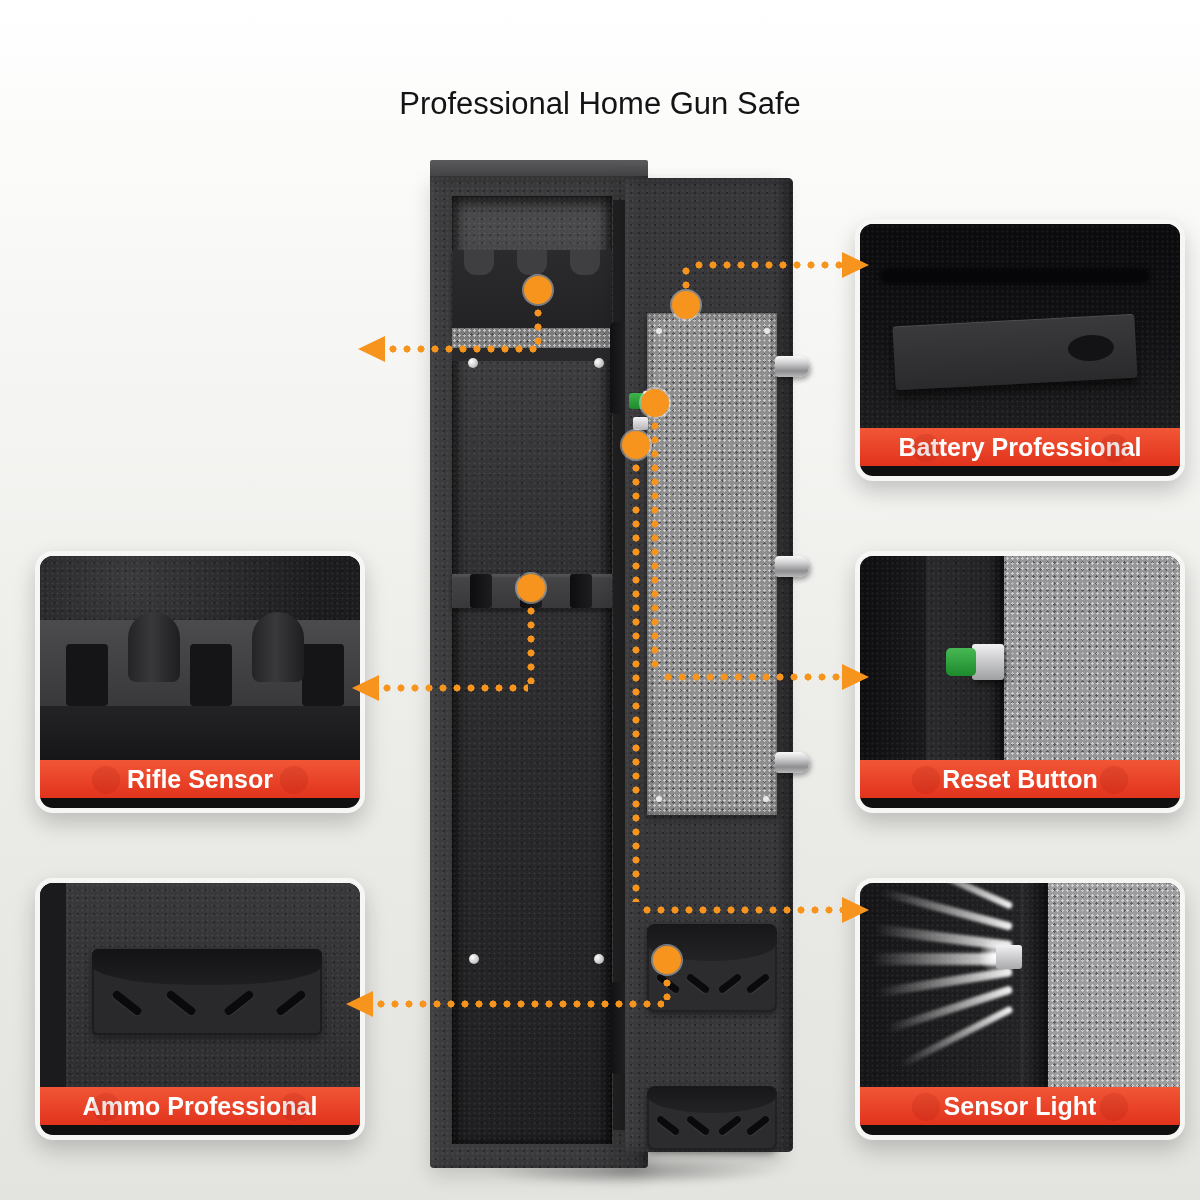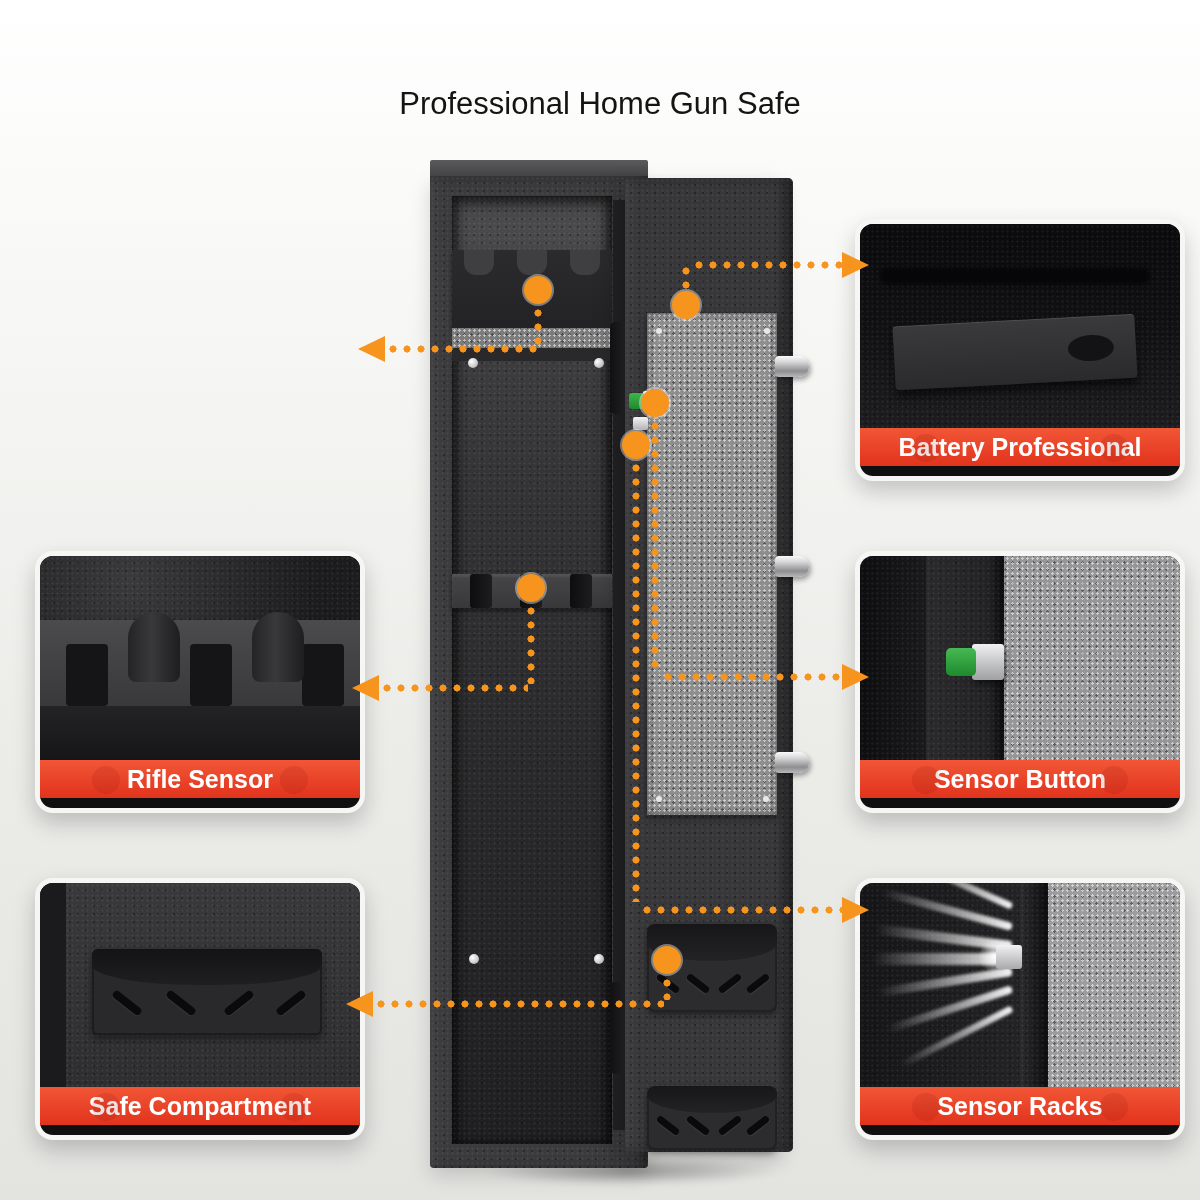--- a/index.html
+++ b/index.html
@@ -218,21 +218,21 @@
       <div class="pp tex" style="inset:0;background:linear-gradient(180deg,#39393b,#2e2e30)"></div>
       <div class="pp" style="left:0;top:0;width:26px;height:100%;background:#1b1b1d"></div>
       <div class="pp" style="left:52px;top:66px;width:230px;height:86px;background:#29292b;border-radius:6px;box-shadow:inset 0 0 0 2px rgba(0,0,0,.3),0 4px 8px rgba(0,0,0,.4)">
         <div style="position:absolute;left:0;top:0;width:100%;height:36px;background:linear-gradient(180deg,#131316,#1f1f21);border-radius:6px 6px 46% 46%/6px 6px 20px 20px"></div>
         <div class="slit" style="left:18px;top:50px;width:34px;height:8px;transform:rotate(38deg)"></div>
         <div class="slit" style="left:72px;top:50px;width:34px;height:8px;transform:rotate(38deg)"></div>
         <div class="slit" style="left:130px;top:50px;width:34px;height:8px;transform:rotate(-38deg)"></div>
         <div class="slit" style="left:182px;top:50px;width:34px;height:8px;transform:rotate(-38deg)"></div>
       </div>
     </div>
-    <div class="card-label">Safe Compartment</div>
+    <div class="card-label">Ammo Professional</div>
   </div>
 
   <div class="abs card" style="left:855px;top:219px">
     <div class="card-photo">
       <div class="pp tex" style="inset:0;background:linear-gradient(180deg,#0b0b0d 0%,#101012 45%,#1d1d1f 100%)"></div>
       <div class="pp" style="left:20px;top:44px;width:270px;height:16px;background:#060608;border-radius:8px;filter:blur(2px)"></div>
       <div class="pp" style="left:34px;top:96px;width:242px;height:64px;transform:rotate(-3deg);background:linear-gradient(180deg,#3a3a3c,#2a2a2c);border-radius:4px;box-shadow:0 7px 9px rgba(0,0,0,.55),inset 0 1px 0 rgba(255,255,255,.1)">
         <div style="position:absolute;right:22px;top:19px;width:46px;height:26px;background:#131315;border-radius:50%"></div>
       </div>
     </div>
@@ -240,34 +240,34 @@
   </div>
 
   <div class="abs card" style="left:855px;top:551px">
     <div class="card-photo">
       <div class="pp carpet" style="inset:0;background-color:#969698"></div>
       <div class="pp tex" style="left:0;top:0;width:66px;height:100%;background:linear-gradient(90deg,#0e0e10,#1a1a1c)"></div>
       <div class="pp tex" style="left:66px;top:0;width:78px;height:100%;background:linear-gradient(90deg,#2a2a2c,#232325 80%,#0b0b0d)"></div>
       <div class="pp" style="left:112px;top:88px;width:32px;height:36px;border-radius:3px;background:linear-gradient(180deg,#f0f0f2,#9fa0a2);box-shadow:2px 4px 6px rgba(0,0,0,.5)"></div>
       <div class="pp" style="left:86px;top:92px;width:30px;height:28px;border-radius:5px;background:linear-gradient(180deg,#47b854,#1d8a2c)"></div>
     </div>
-    <div class="card-label">Sensor Button</div>
+    <div class="card-label">Reset Button</div>
   </div>
 
   <div class="abs card" style="left:855px;top:878px">
     <div class="card-photo">
       <div class="pp carpet" style="inset:0;background-color:#9c9c9e"></div>
       <div class="pp tex" style="left:0;top:0;width:160px;height:100%;background:linear-gradient(90deg,#151517,#1e1e20 60%,#232325)"></div>
       <div class="pp tex" style="left:160px;top:0;width:28px;height:100%;background:linear-gradient(90deg,#2c2c2e,#0c0c0e)"></div>
       <div class="beam" style="top:20px;width:150px;height:7px;transform:rotate(24deg)"></div>
       <div class="beam" style="top:40px;width:158px;height:8px;transform:rotate(15deg)"></div>
       <div class="beam" style="top:58px;width:162px;height:10px;transform:rotate(7deg)"></div>
       <div class="beam" style="top:70px;width:165px;height:12px;transform:rotate(0deg)"></div>
       <div class="beam" style="top:84px;width:160px;height:9px;transform:rotate(-9deg)"></div>
       <div class="beam" style="top:102px;width:154px;height:8px;transform:rotate(-18deg)"></div>
       <div class="beam" style="top:122px;width:146px;height:7px;transform:rotate(-27deg)"></div>
       <div class="pp" style="left:118px;top:56px;width:34px;height:34px;border-radius:50%;background:radial-gradient(circle,rgba(255,255,255,.95),rgba(255,255,255,0) 70%)"></div>
       <div class="pp" style="left:136px;top:62px;width:26px;height:24px;border-radius:3px;background:linear-gradient(180deg,#f2f2f4,#a9a9ab)"></div>
     </div>
-    <div class="card-label">Sensor Racks</div>
+    <div class="card-label">Sensor Light</div>
   </div>
 
 </div>
 
 </body></html>

